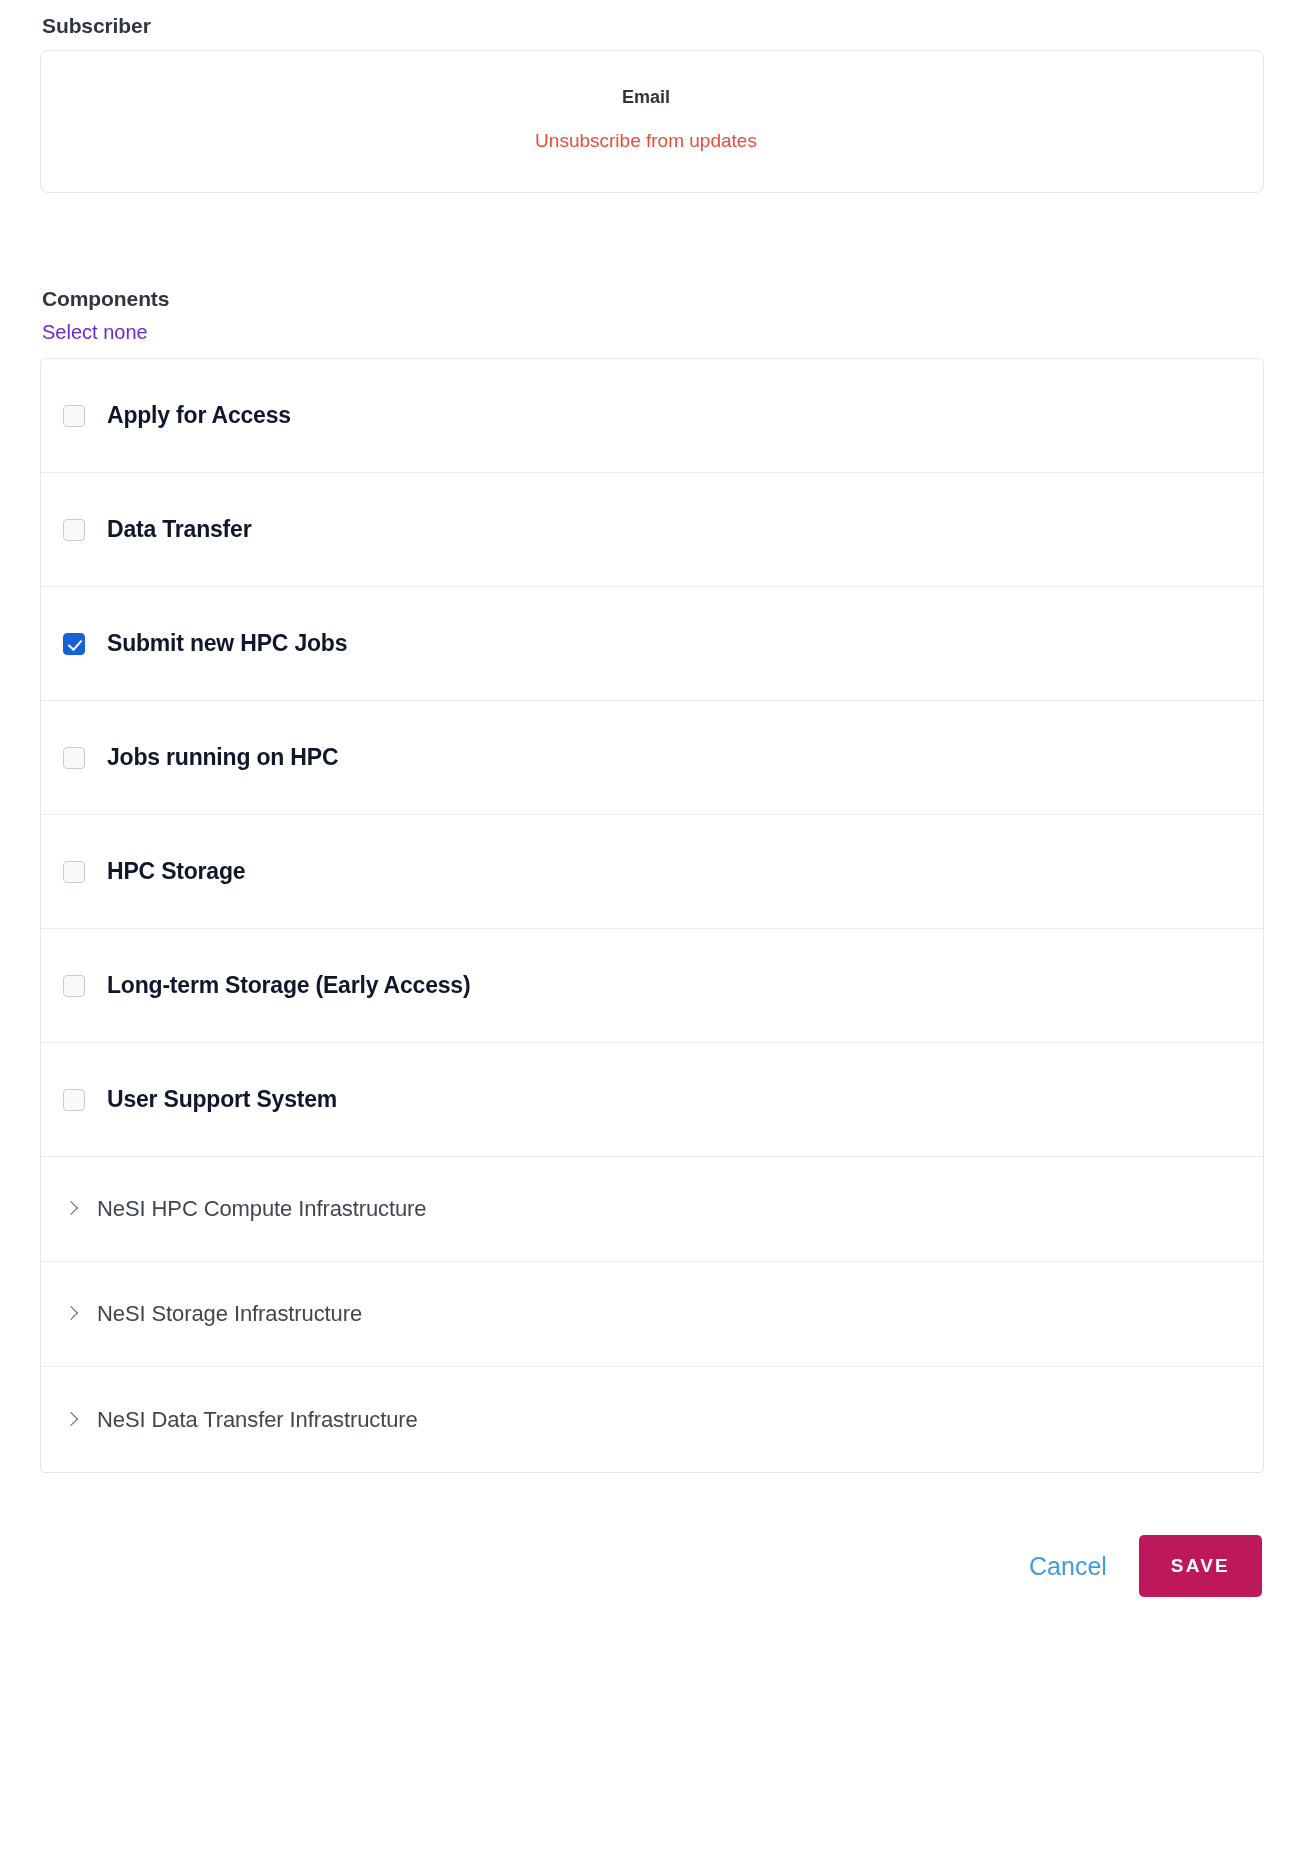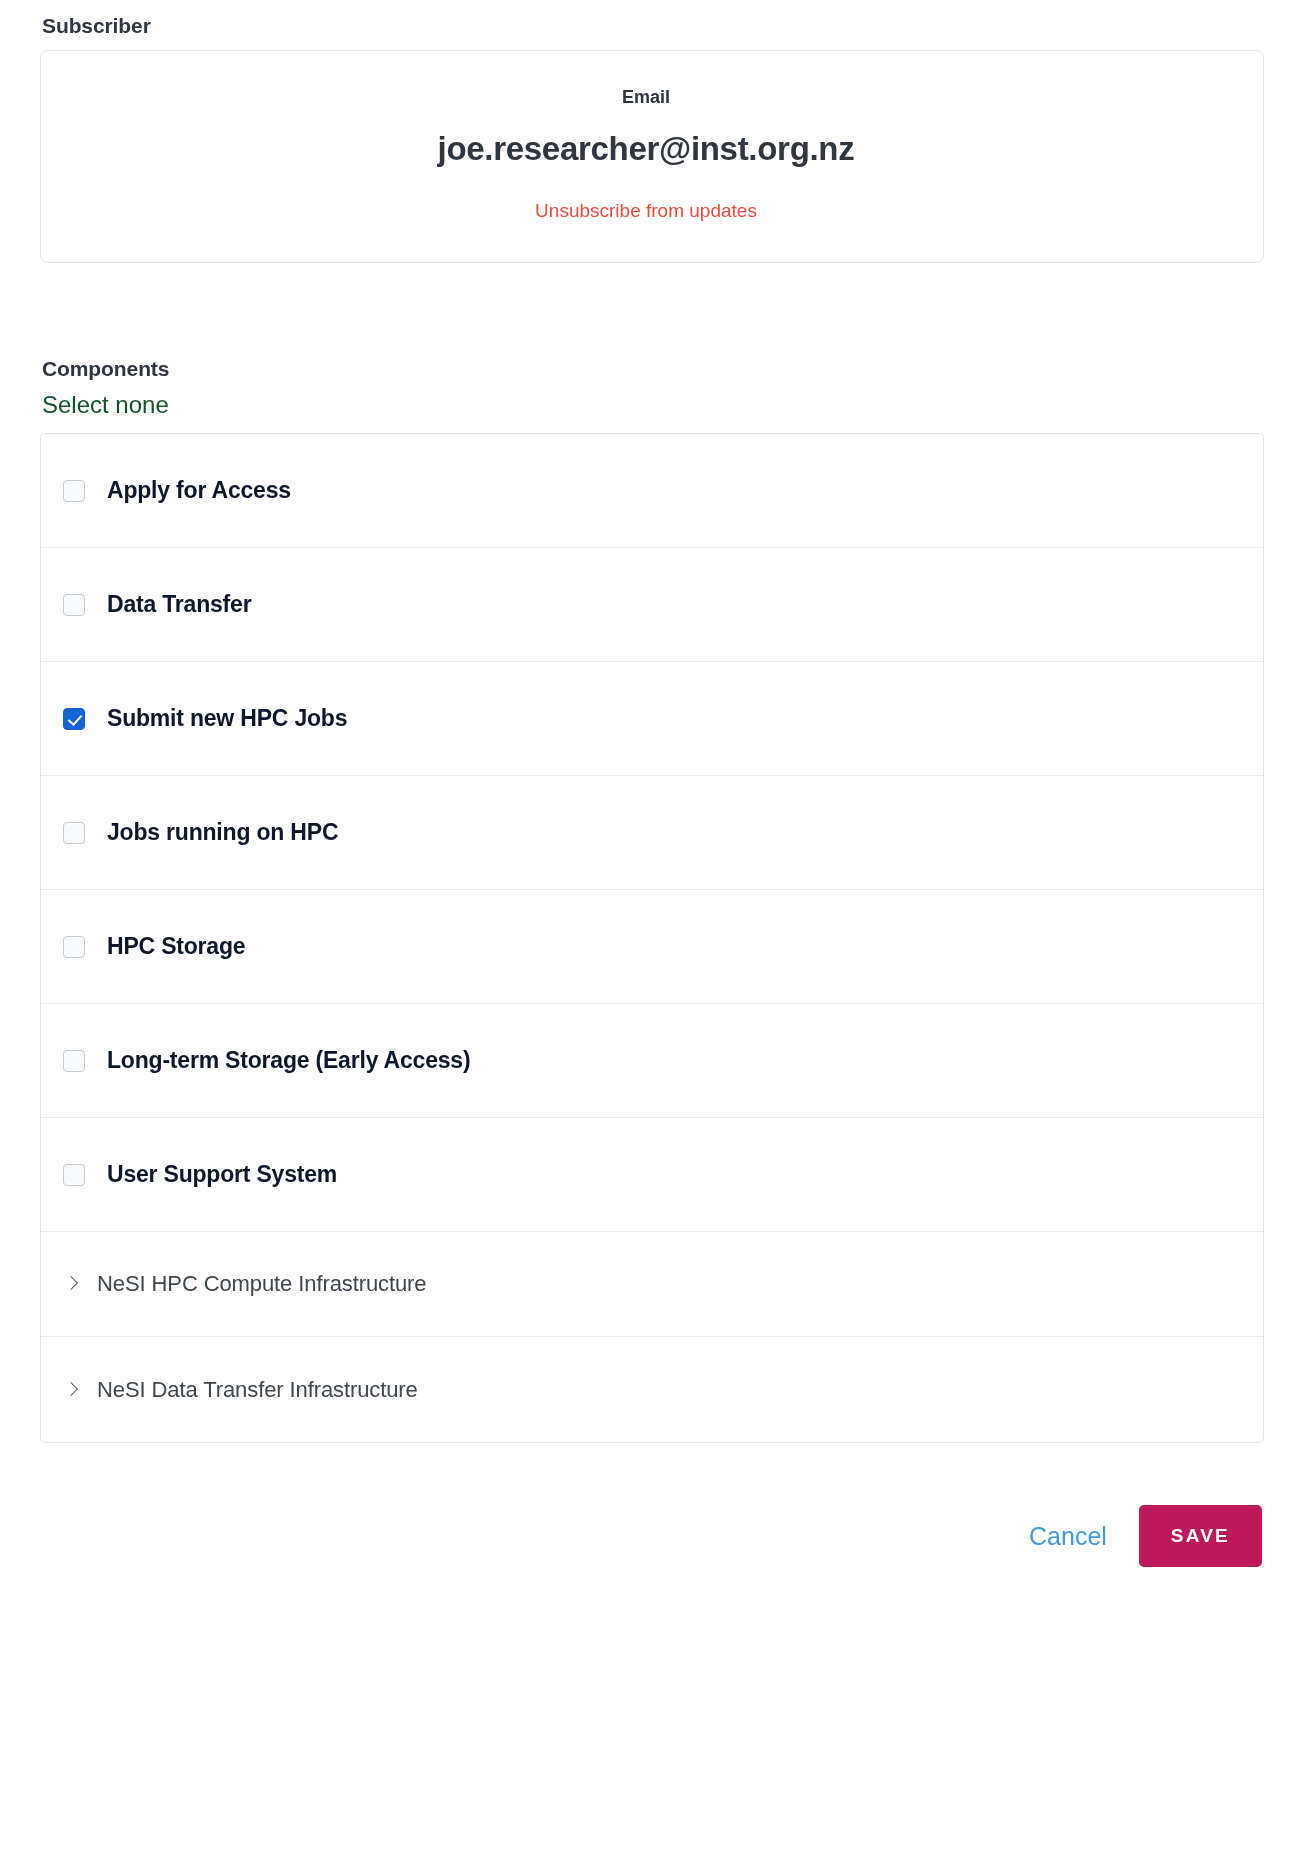--- a/index.html
+++ b/index.html
@@ -67,22 +67,22 @@
 
   
   .components-head {
     display: flex;
     align-items: baseline;
     gap: 10px;
     margin: 0 0 14px 2px;
     flex-direction: column;
   }
   .select-none {
-    font-size: 24px;
-    color: #14532d;
+    font-size: 20px;
+    color: #6d28d9;
     cursor: pointer;
     text-decoration: none;
   }
 
   
   .comp-row {
     display: flex;
     align-items: center;
     padding: 0 22px;
     height: 114px;
@@ -191,21 +191,20 @@
 </head>
 <body>
 
 <div class="page">
   <div class="wrap">
 
     <div class="section-heading">Subscriber</div>
 
     <div class="panel subscriber-card">
       <div class="email-label">Email</div>
-      <div class="email-value">joe.researcher@inst.org.nz</div>
       <a class="unsubscribe-link">Unsubscribe from updates</a>
     </div>
 
     <div class="spacer"></div>
 
     <div class="components-head">
       <div class="section-heading" style="margin:0;">Components</div>
       <a class="select-none">Select none</a>
     </div>
 
@@ -245,20 +244,24 @@
       <div class="comp-row">
         <span class="cb"></span>
         <span class="comp-label">User Support System</span>
       </div>
 
       <div class="group-row">
         <span class="chev"></span>
         <span class="group-label">NeSI HPC Compute Infrastructure</span>
       </div>
 
+      <div class="group-row">
+        <span class="chev"></span>
+        <span class="group-label">NeSI Storage Infrastructure</span>
+      </div>
 
       <div class="group-row">
         <span class="chev"></span>
         <span class="group-label">NeSI Data Transfer Infrastructure</span>
       </div>
 
     </div>
 
     <div class="actions">
       <button class="cancel-btn">Cancel</button>

